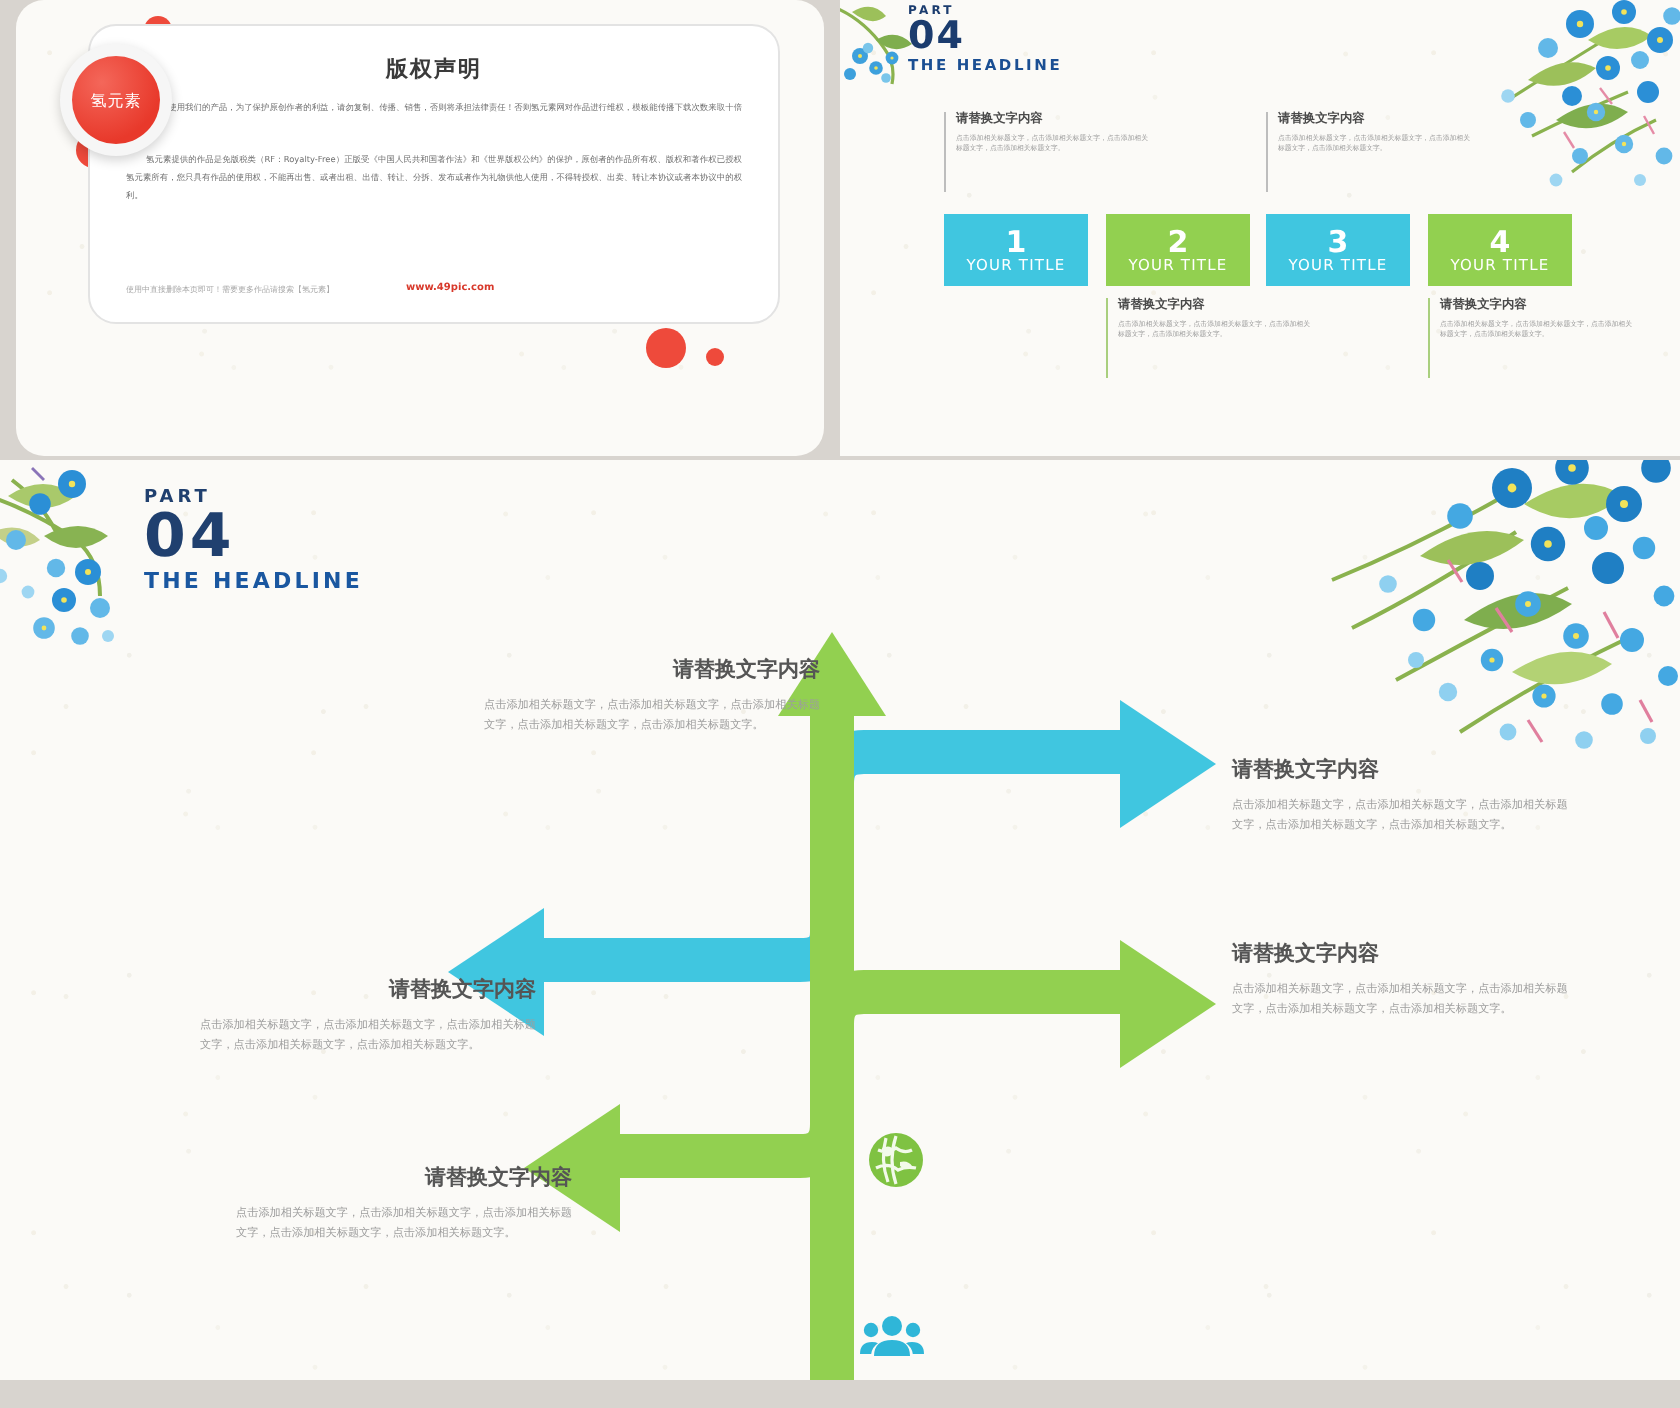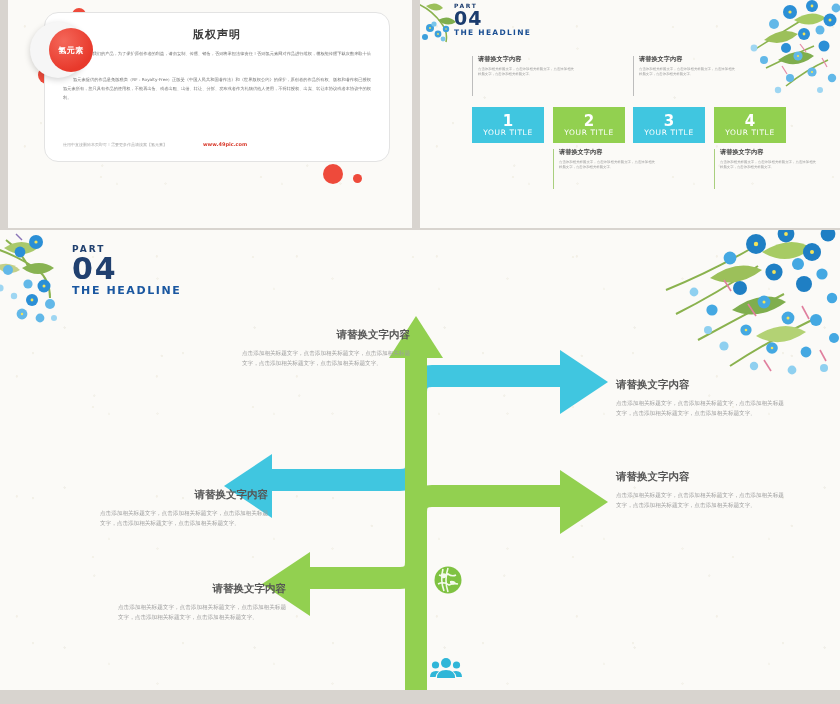--- a/index.html
+++ b/index.html
@@ -25,21 +25,21 @@
       radial-gradient(circle at 58% 18%, rgba(200,180,130,.12) 0 1px, transparent 1.4px),
       radial-gradient(circle at 77% 74%, rgba(180,165,125,.13) 0 1px, transparent 1.4px),
       radial-gradient(circle at 90% 36%, rgba(190,175,130,.10) 0 1px, transparent 1.4px),
       radial-gradient(circle at 22% 85%, rgba(185,170,125,.12) 0 1px, transparent 1.4px),
       radial-gradient(circle at 46% 92%, rgba(175,160,120,.10) 0 1px, transparent 1.4px),
       radial-gradient(circle at 66% 47%, rgba(195,180,140,.10) 0 1px, transparent 1.4px);
     background-size:140px 120px,190px 160px,160px 150px,210px 170px,175px 135px,150px 145px,205px 180px,165px 125px;
   }
 
   
-  #slide-copyright{left:8px;top:0px;width:404px;height:228px;}
+  #slide-copyright{left:8px;top:0px;width:404px;height:228px;border-radius:14px;}
   .cr-card{
     position:absolute;left:36px;top:12px;width:344px;height:148px;
     border:1px solid #e3e3e3;border-radius:14px;background:#fff;
   }
   .cr-title{
     position:absolute;left:0;right:0;top:14px;text-align:center;
     font-size:11px;font-weight:bold;color:#3a3a3a;letter-spacing:1px;
   }
   .cr-p{
     position:absolute;left:18px;right:18px;
@@ -52,24 +52,24 @@
     font-size:4px;color:#a9a9a9;display:flex;align-items:center;gap:36px;
   }
   .cr-url{color:#d8392b;font-weight:bold;font-size:5px;}
 
   .dot{position:absolute;border-radius:50%;}
   .logo-ring{
     position:absolute;left:22px;top:22px;width:56px;height:56px;border-radius:50%;
     background:#f6f6f6;box-shadow:0 2px 6px rgba(0,0,0,.18);
   }
   .logo-core{
-    position:absolute;left:41px;top:28px;width:44px;height:44px;border-radius:50%;
+    position:absolute;left:28px;top:28px;width:44px;height:44px;border-radius:50%;
     background:radial-gradient(circle at 34% 30%,#f4675a,#e8392b 70%);
     display:flex;align-items:center;justify-content:center;
-    color:#fff;font-size:8px;font-weight:bold;letter-spacing:.5px;
+    color:#fff;font-size:8px;font-weight:normal;letter-spacing:.5px;
   }
 
   
   #slide-steps{left:420px;top:0px;width:420px;height:228px;}
   .hdr{position:absolute;}
   .hdr .part{font-size:6px;letter-spacing:1.6px;color:#1b3c6e;font-weight:bold;}
   .hdr .num{font-size:19px;line-height:19px;color:#1b3c6e;font-weight:bold;letter-spacing:1px;}
   .hdr .head{font-size:7.5px;letter-spacing:1.3px;color:#1b4f93;font-weight:bold;}
 
   .stepbox{position:absolute;width:72px;height:36px;color:#fff;

